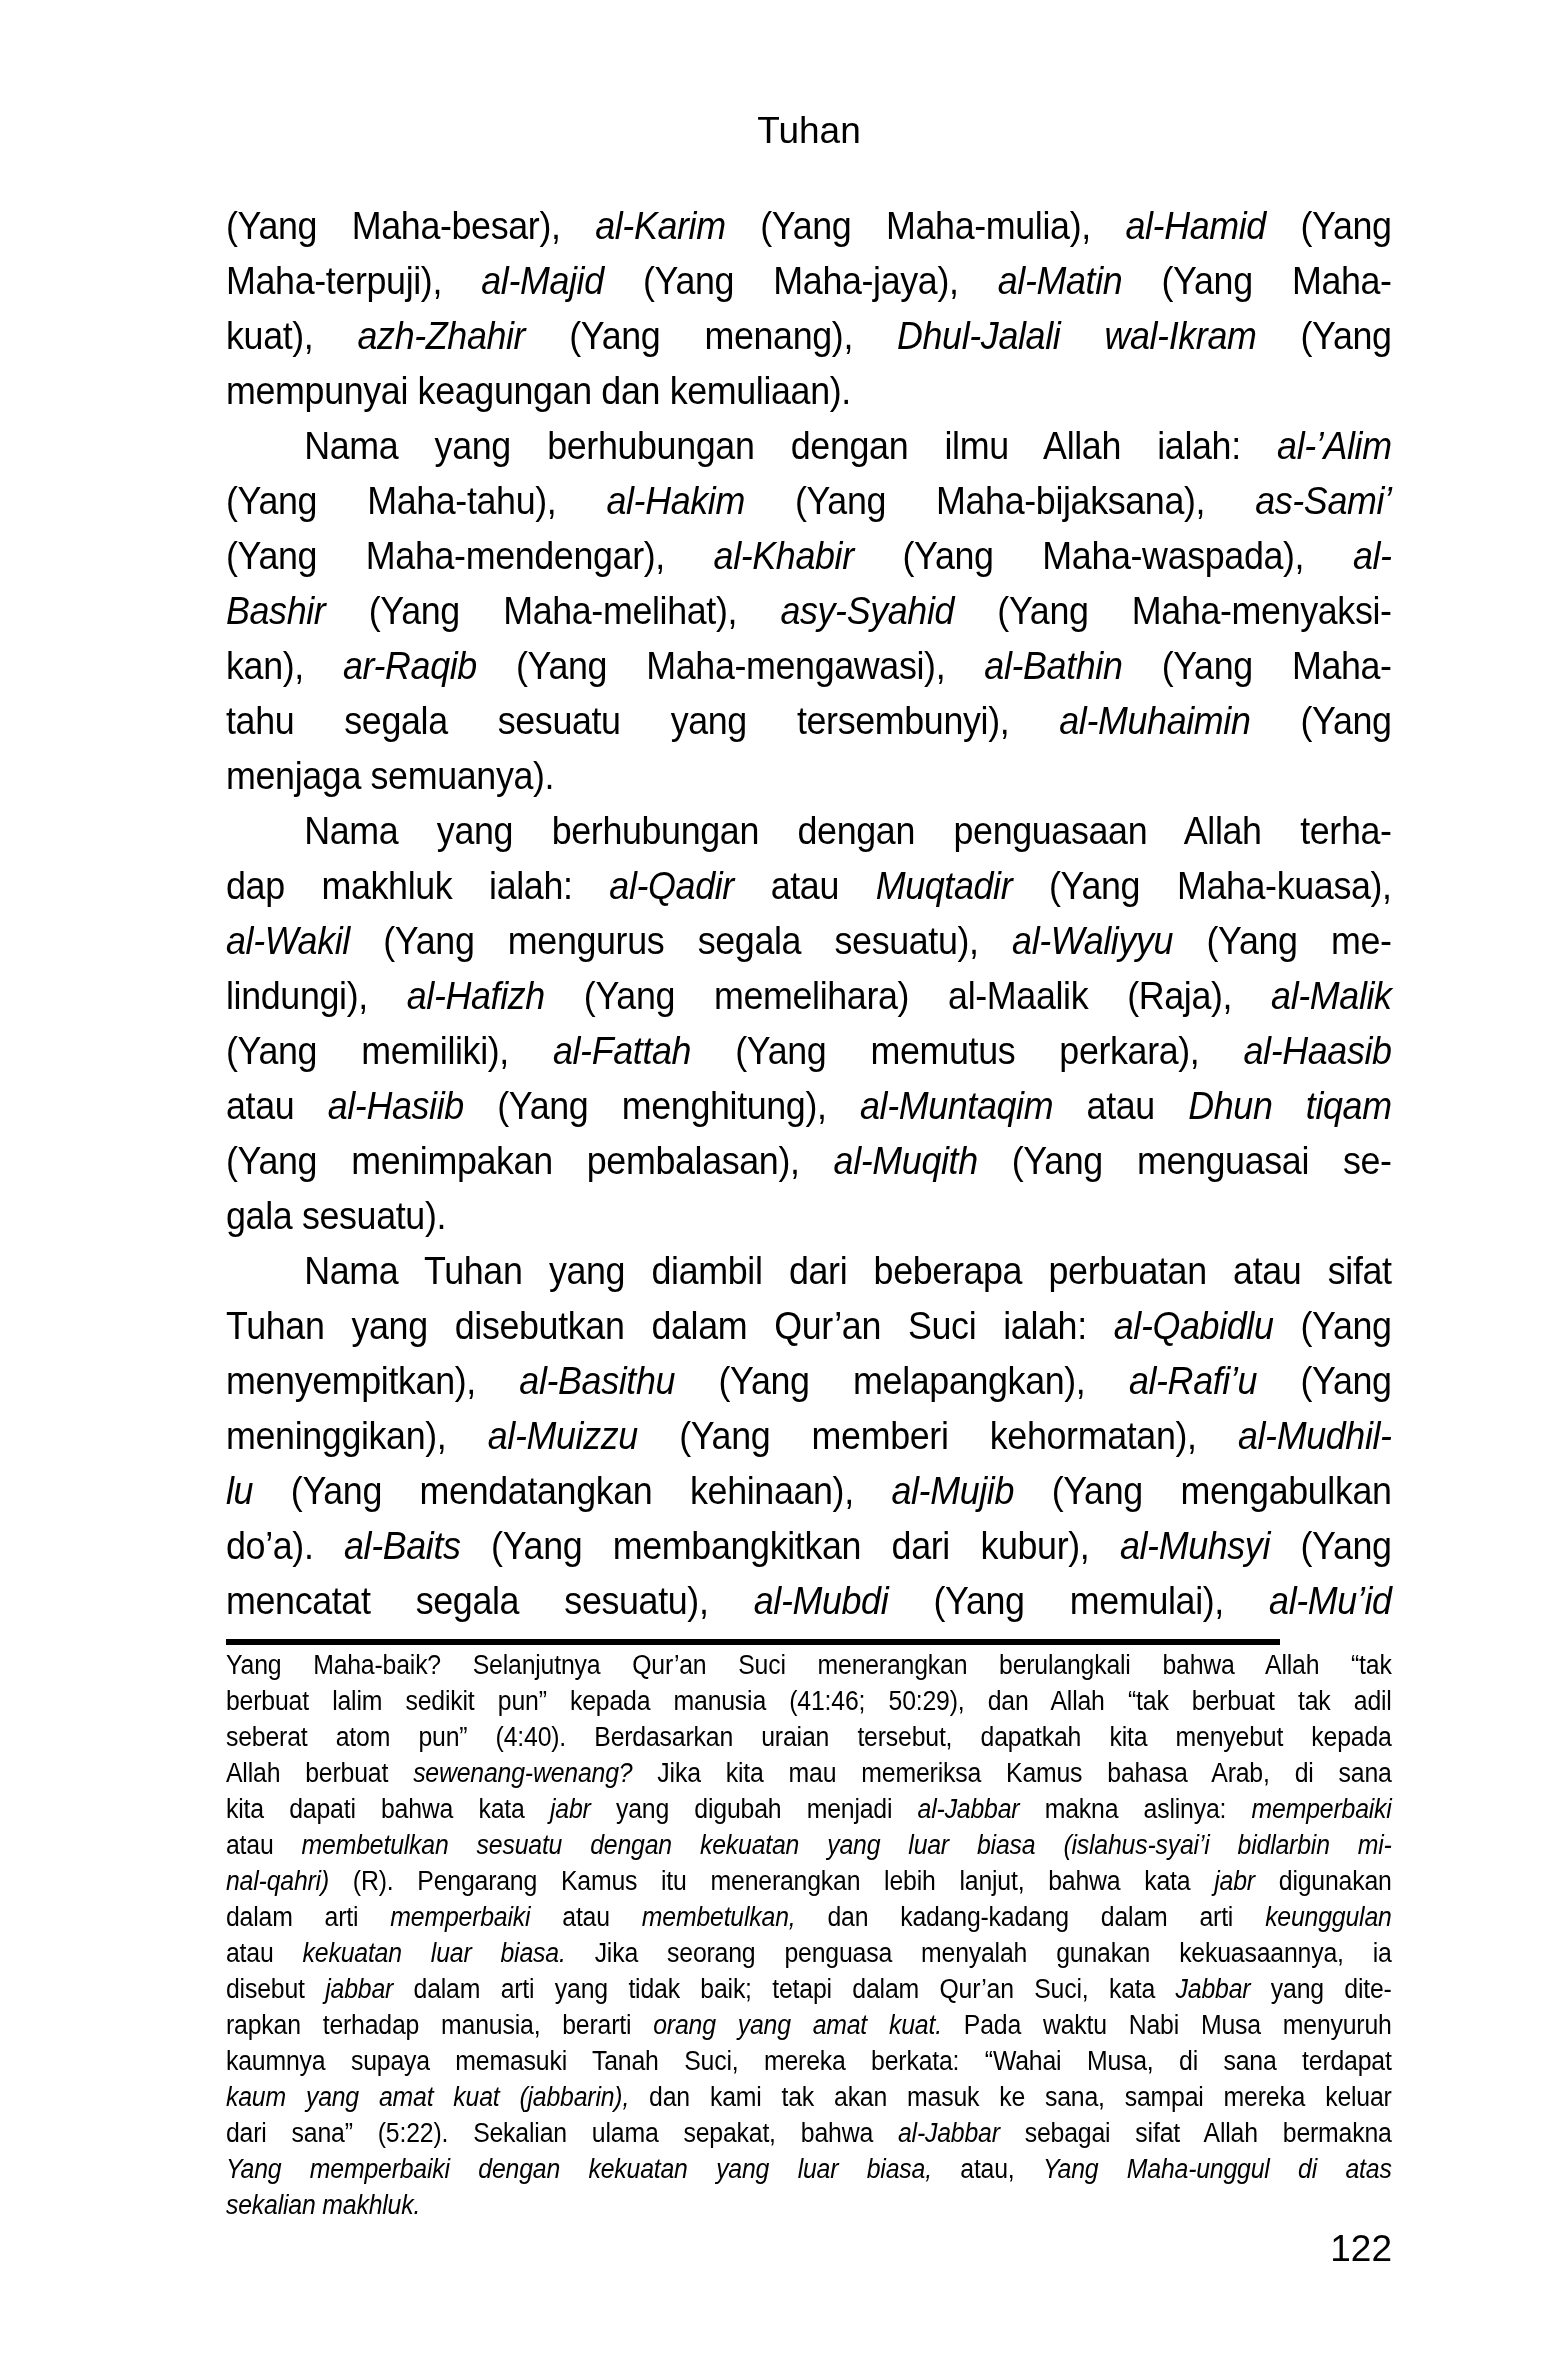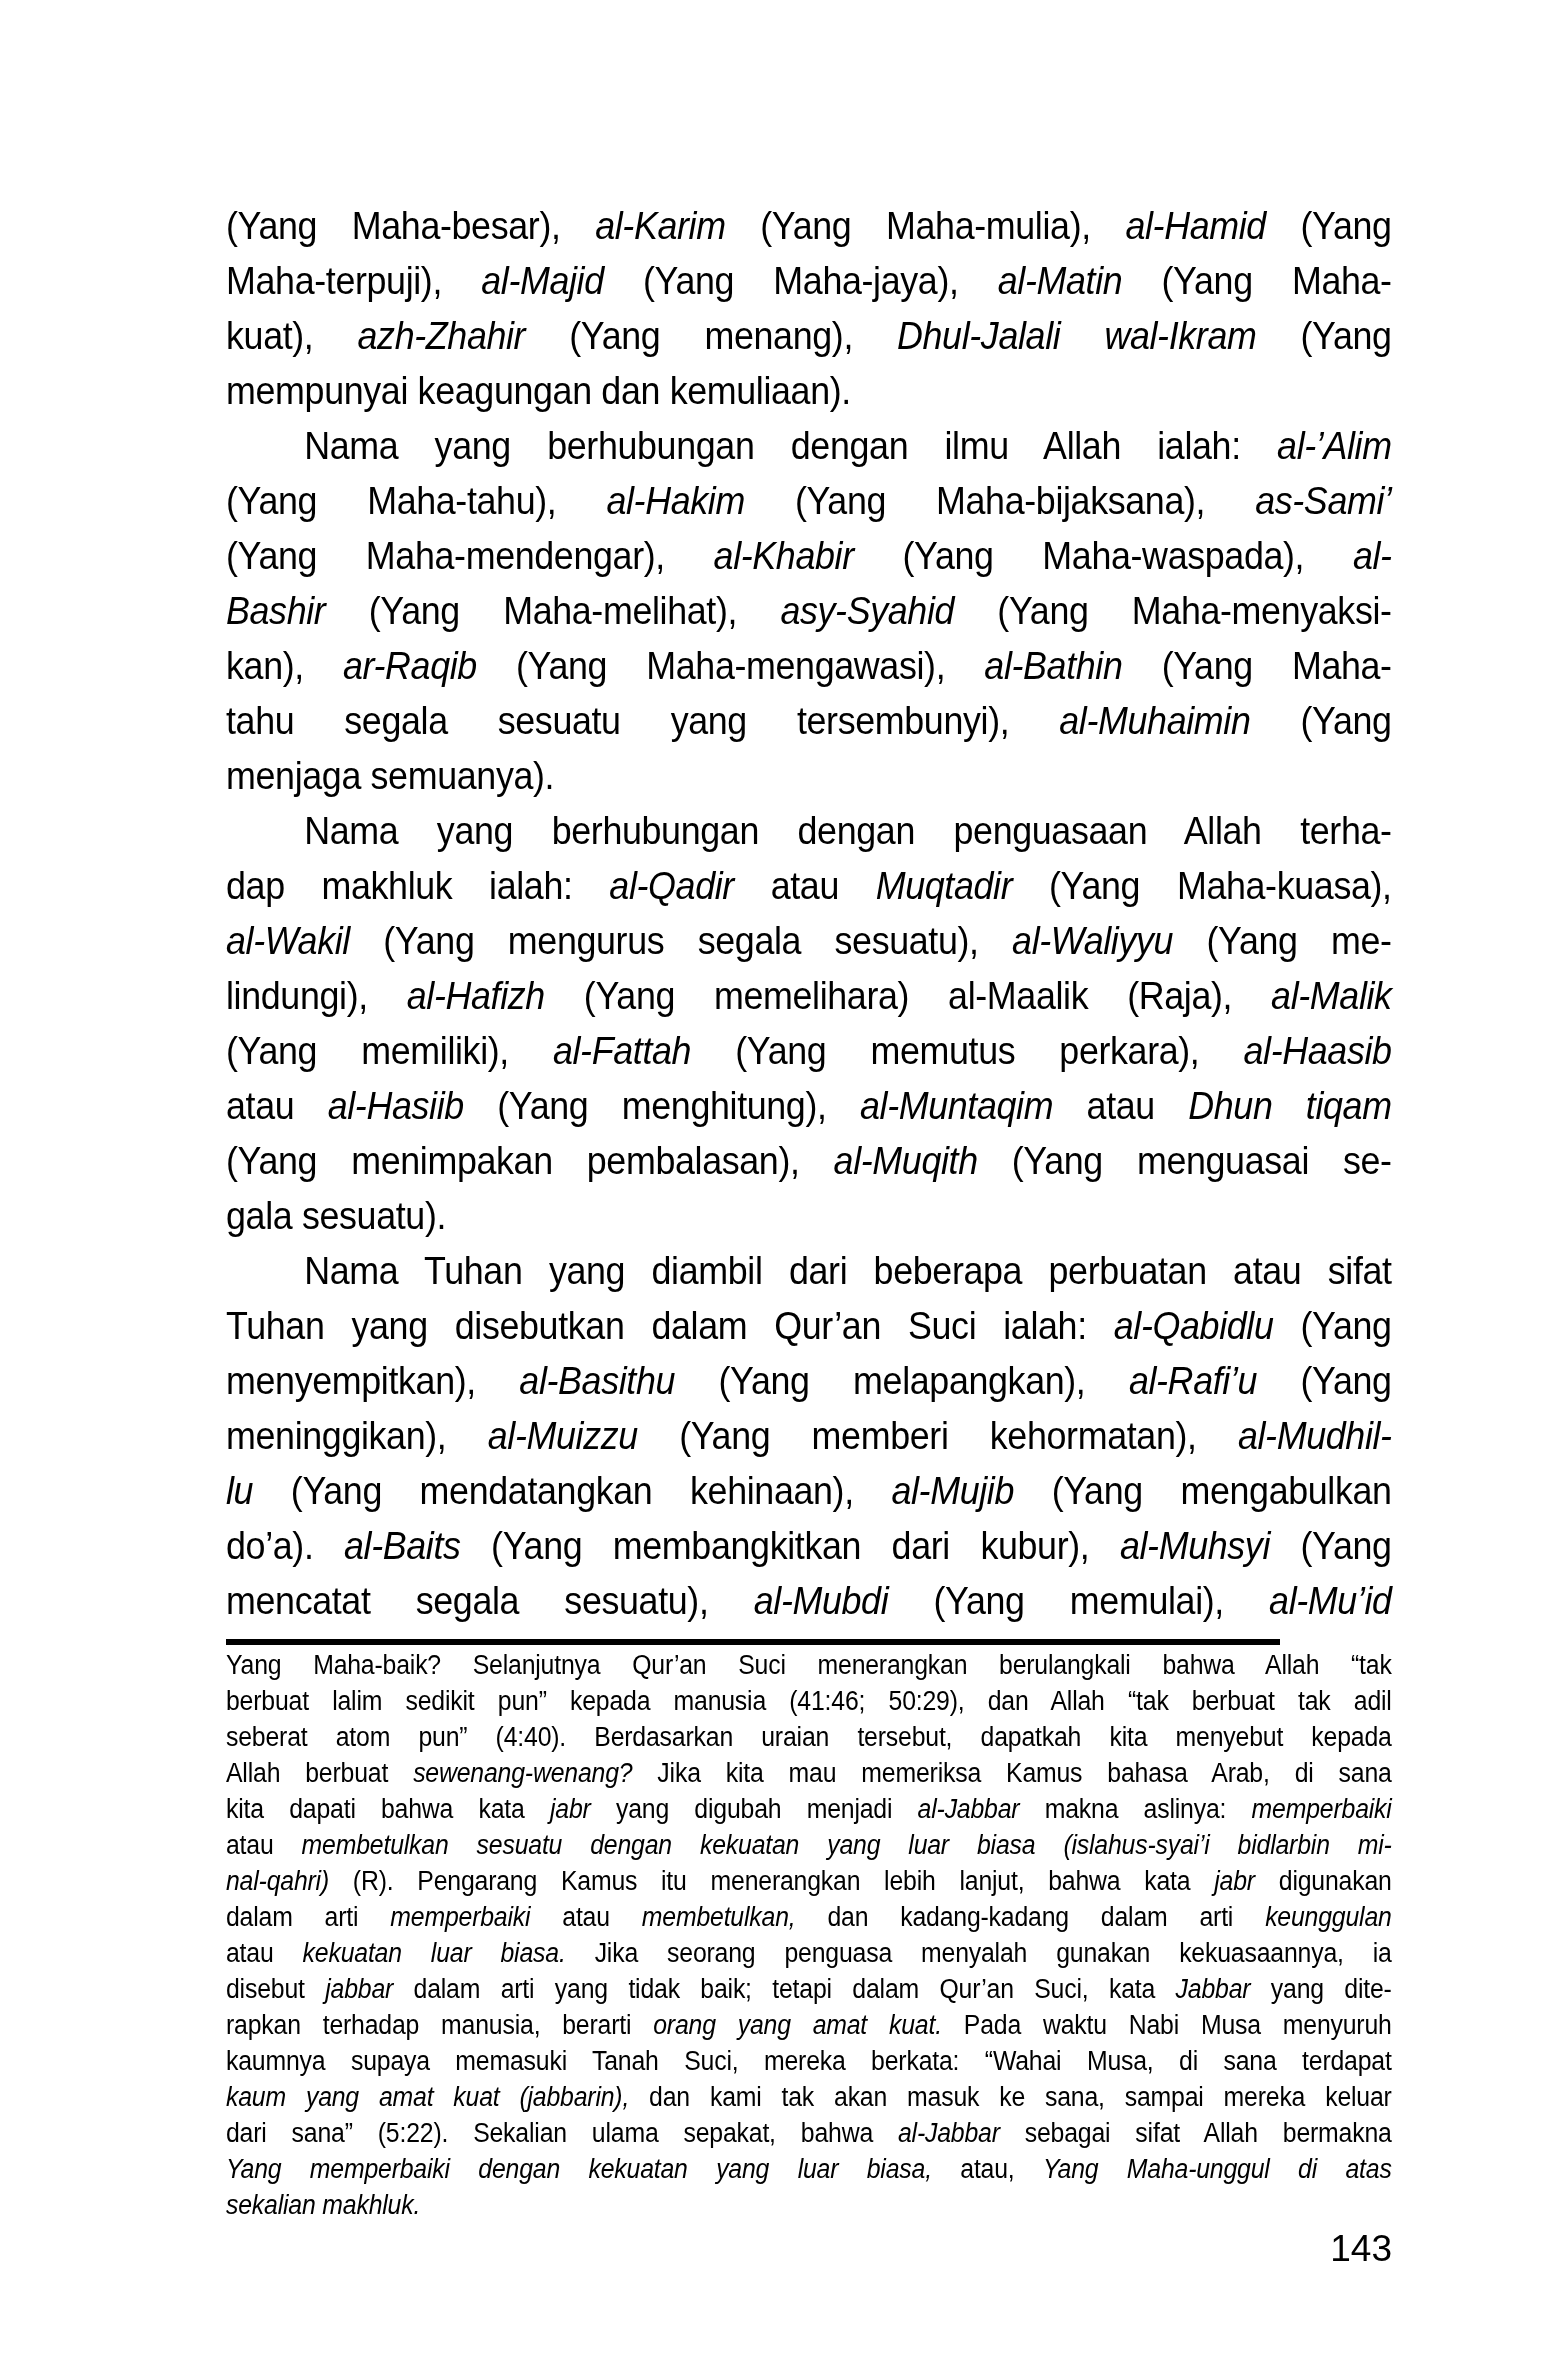--- a/index.html
+++ b/index.html
@@ -73,20 +73,21 @@
     width: 1166px;
     text-align: right;
     font-size: 37px;
     line-height: 37px;
   }
 </style>
 </head>
 <body>
 
 <div class="page">
+  <div class="page-title">Tuhan</div>
 
   <div class="textblock body-text">
       <div class="line"><span>(Yang Maha-besar), </span><span class="it">al-Karim</span><span> (Yang Maha-mulia), </span><span class="it">al-Hamid</span><span> (Yang</span></div>
       <div class="line"><span>Maha-terpuji), </span><span class="it">al-Majid</span><span> (Yang Maha-jaya), </span><span class="it">al-Matin</span><span> (Yang Maha-</span></div>
       <div class="line"><span>kuat), </span><span class="it">azh-Zhahir</span><span> (Yang menang), </span><span class="it">Dhul-Jalali wal-Ikram</span><span> (Yang</span></div>
       <div class="line no-justify"><span>mempunyai keagungan dan kemuliaan).</span></div>
       <div class="line indent"><span>Nama yang berhubungan dengan ilmu Allah ialah: </span><span class="it">al-’Alim</span></div>
       <div class="line"><span>(Yang Maha-tahu), </span><span class="it">al-Hakim</span><span> (Yang Maha-bijaksana), </span><span class="it">as-Sami’</span></div>
       <div class="line"><span>(Yang Maha-mendengar), </span><span class="it">al-Khabir</span><span> (Yang Maha-waspada), </span><span class="it">al-</span></div>
       <div class="line"><span class="it">Bashir</span><span> (Yang Maha-melihat), </span><span class="it">asy-Syahid</span><span> (Yang Maha-menyaksi-</span></div>
@@ -124,15 +125,15 @@
       <div class="line"><span>atau </span><span class="it">kekuatan luar biasa.</span><span> Jika seorang penguasa menyalah gunakan kekuasaannya, ia</span></div>
       <div class="line"><span>disebut </span><span class="it">jabbar</span><span> dalam arti yang tidak baik; tetapi dalam Qur’an Suci, kata </span><span class="it">Jabbar</span><span> yang dite-</span></div>
       <div class="line"><span>rapkan terhadap manusia, berarti </span><span class="it">orang yang amat kuat.</span><span> Pada waktu Nabi Musa menyuruh</span></div>
       <div class="line"><span>kaumnya supaya memasuki Tanah Suci, mereka berkata: “Wahai Musa, di sana terdapat</span></div>
       <div class="line"><span class="it">kaum yang amat kuat (jabbarin),</span><span> dan kami tak akan masuk ke sana, sampai mereka keluar</span></div>
       <div class="line"><span>dari sana” (5:22). Sekalian ulama sepakat, bahwa </span><span class="it">al-Jabbar</span><span> sebagai sifat Allah bermakna</span></div>
       <div class="line"><span class="it">Yang memperbaiki dengan kekuatan yang luar biasa,</span><span> atau, </span><span class="it">Yang Maha-unggul di atas</span></div>
       <div class="line no-justify"><span class="it">sekalian makhluk.</span></div>
     </div>
 
-  <div class="page-number">143</div>
+  <div class="page-number">122</div>
 </div>
 
 
 </body></html>

